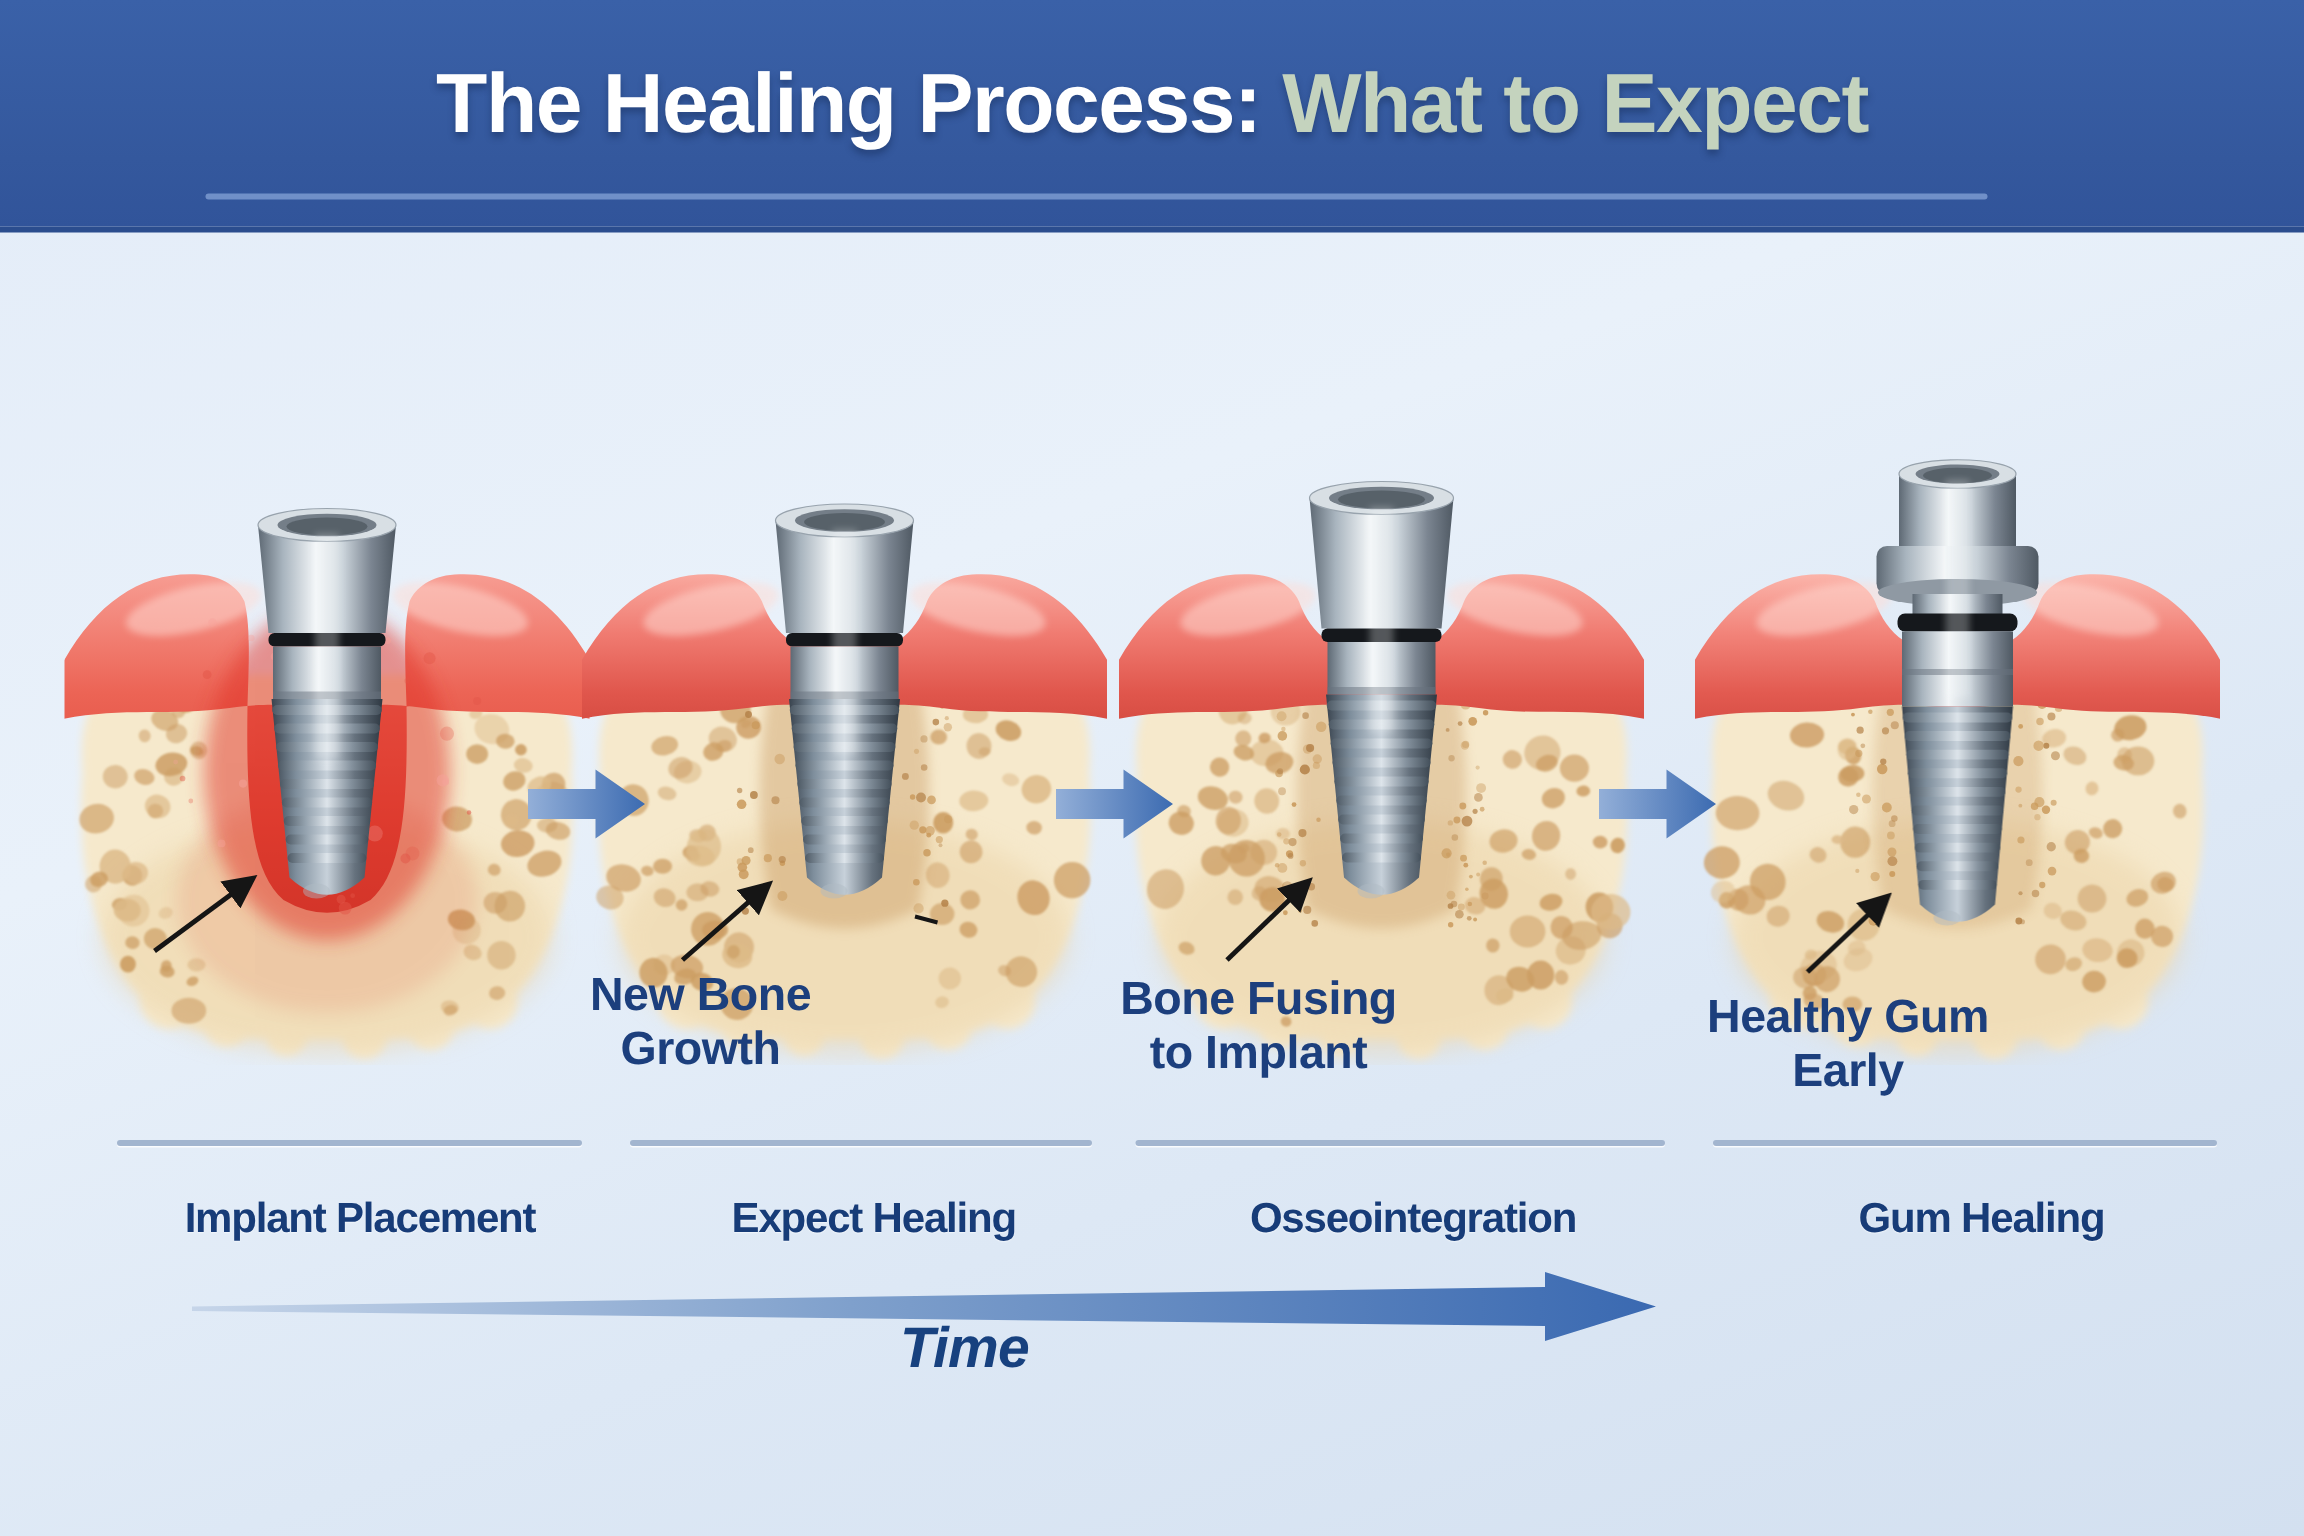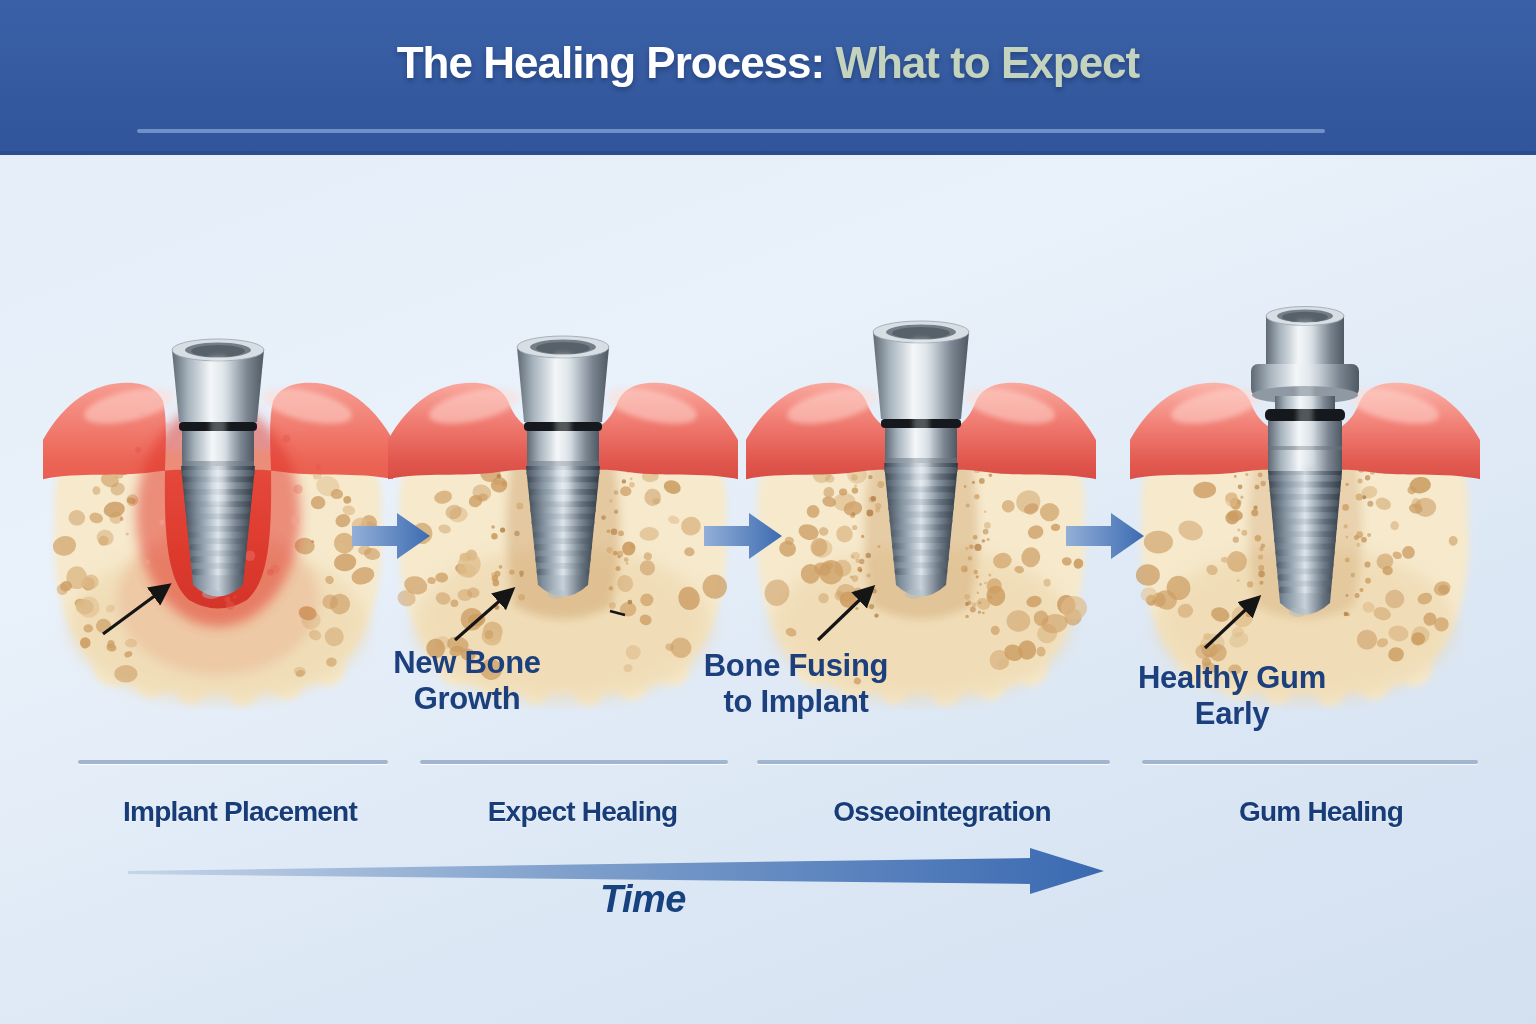--- a/index.html
+++ b/index.html
@@ -9,41 +9,41 @@
     background:linear-gradient(160deg,#E3ECF8 0%,#E9F1FA 38%,#DDE8F5 68%,#D3E0F0 100%);
   }
   
   .banner{
     position:absolute;left:0;top:0;width:1536px;height:151px;
     background:linear-gradient(180deg,#3A61A8 0%,#34589D 70%,#31549A 100%);
     border-bottom:4px solid #2B4D8E;
   }
   .banner h1{
     margin:0;padding-top:40px;text-align:center;
-    font-size:44px;font-weight:bold;letter-spacing:-1px;line-height:1.05;
+    font-size:56px;font-weight:bold;letter-spacing:-1px;line-height:1.05;
     color:#FFFFFF;text-shadow:0 3px 5px rgba(10,25,60,.35);
     white-space:nowrap;
   }
   .banner .t2{color:#C4D3BE;}
   .title-underline{
     position:absolute;left:137px;top:129px;width:1188px;height:4px;
     background:#7B9AD0;border-radius:2px;opacity:.85;
   }
   
   .stage-svg{position:absolute;top:300px;width:350px;height:410px;}
   .sv1{left:43px;} .sv2{left:388px;} .sv3{left:746px;} .sv4{left:1130px;}
   
   .annotation{
     position:absolute;text-align:center;
     font-size:31px;font-weight:bold;color:#1C3F7D;line-height:36px;
     letter-spacing:-0.3px;
   }
   .a1{left:11px;top:636px;width:200px;}
   .a2{left:367px;top:645px;width:200px;}
-  .a3{left:684px;top:648px;width:224px;}
+  .a3{left:727px;top:648px;width:224px;}
   .a4{left:1130px;top:660px;width:204px;}
   
   .divider{position:absolute;height:4px;top:760px;background:#A2B5CF;border-radius:2px;box-shadow:0 1px 0 rgba(255,255,255,.8);}
   .d1{left:78px;width:310px;} .d2{left:420px;width:308px;}
   .d3{left:757px;width:353px;} .d4{left:1142px;width:336px;}
   .stage-label{
     position:absolute;top:784px;margin:12px;text-align:center;
     font-size:28px;font-weight:bold;color:#173C78;letter-spacing:-0.8px;
     text-shadow:0 1px 1px rgba(255,255,255,.6);
   }

